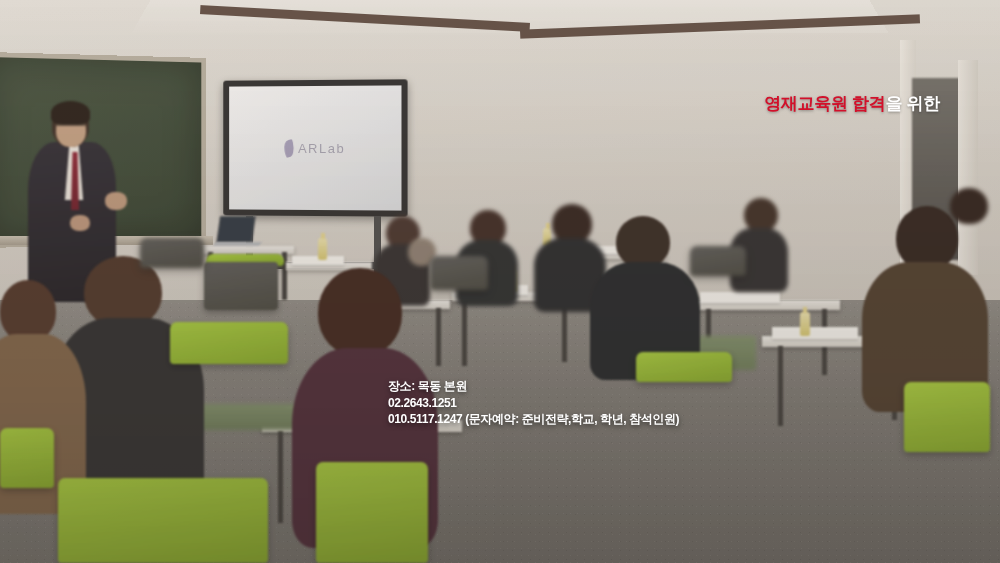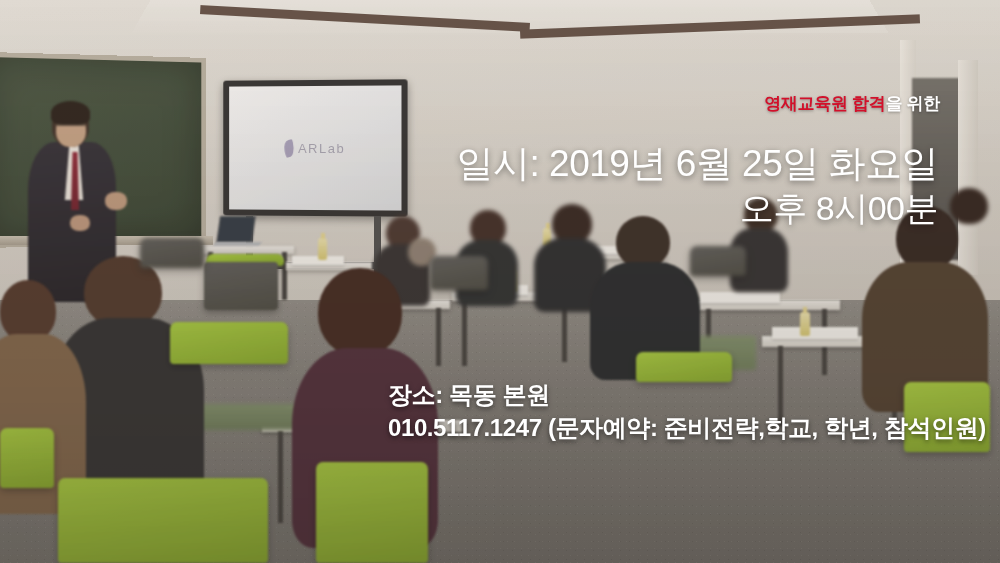--- a/index.html
+++ b/index.html
@@ -263,21 +263,21 @@
 
   .details {
     position:absolute; left:388px; top:378px; color:#fff;
   }
   .topic {
     font-size:20px; font-weight:bold; letter-spacing:-.4px;
     text-shadow:0 2px 5px rgba(0,0,0,.55);
     margin-bottom:27px;
   }
   .det-line {
-    font-size:24px; font-weight:bold; letter-spacing:-.4px;
+    font-size:12px; font-weight:bold; letter-spacing:-.4px;
     line-height:1.38;
     text-shadow:0 2px 5px rgba(0,0,0,.55);
   }
 </style>
 </head>
 <body>
 
 <div class="poster">
 
   <div class="photo">
@@ -434,24 +434,21 @@
   </div>
 
   <div class="overlay">
 
     <div class="headline-row">
       <div class="kicker">
         <span class="hl">영재교육원 합격</span><span class="pl">을 위한</span>
       </div>
     </div>
 
-    <div class="datetime">
-      <div class="dt-line1">일시: 2019년 6월 25일 화요일</div>
-      <div class="dt-line2">오후 8시00분</div>
-    </div>
 
     <div class="details">
       <div class="det-line">장소: 목동 본원</div>
+      <div class="det-line">02.2643.1251</div>
       <div class="det-line">010.5117.1247 (문자예약: 준비전략,학교, 학년, 참석인원)</div>
     </div>
 
   </div>
 </div>
 
 </body></html>

